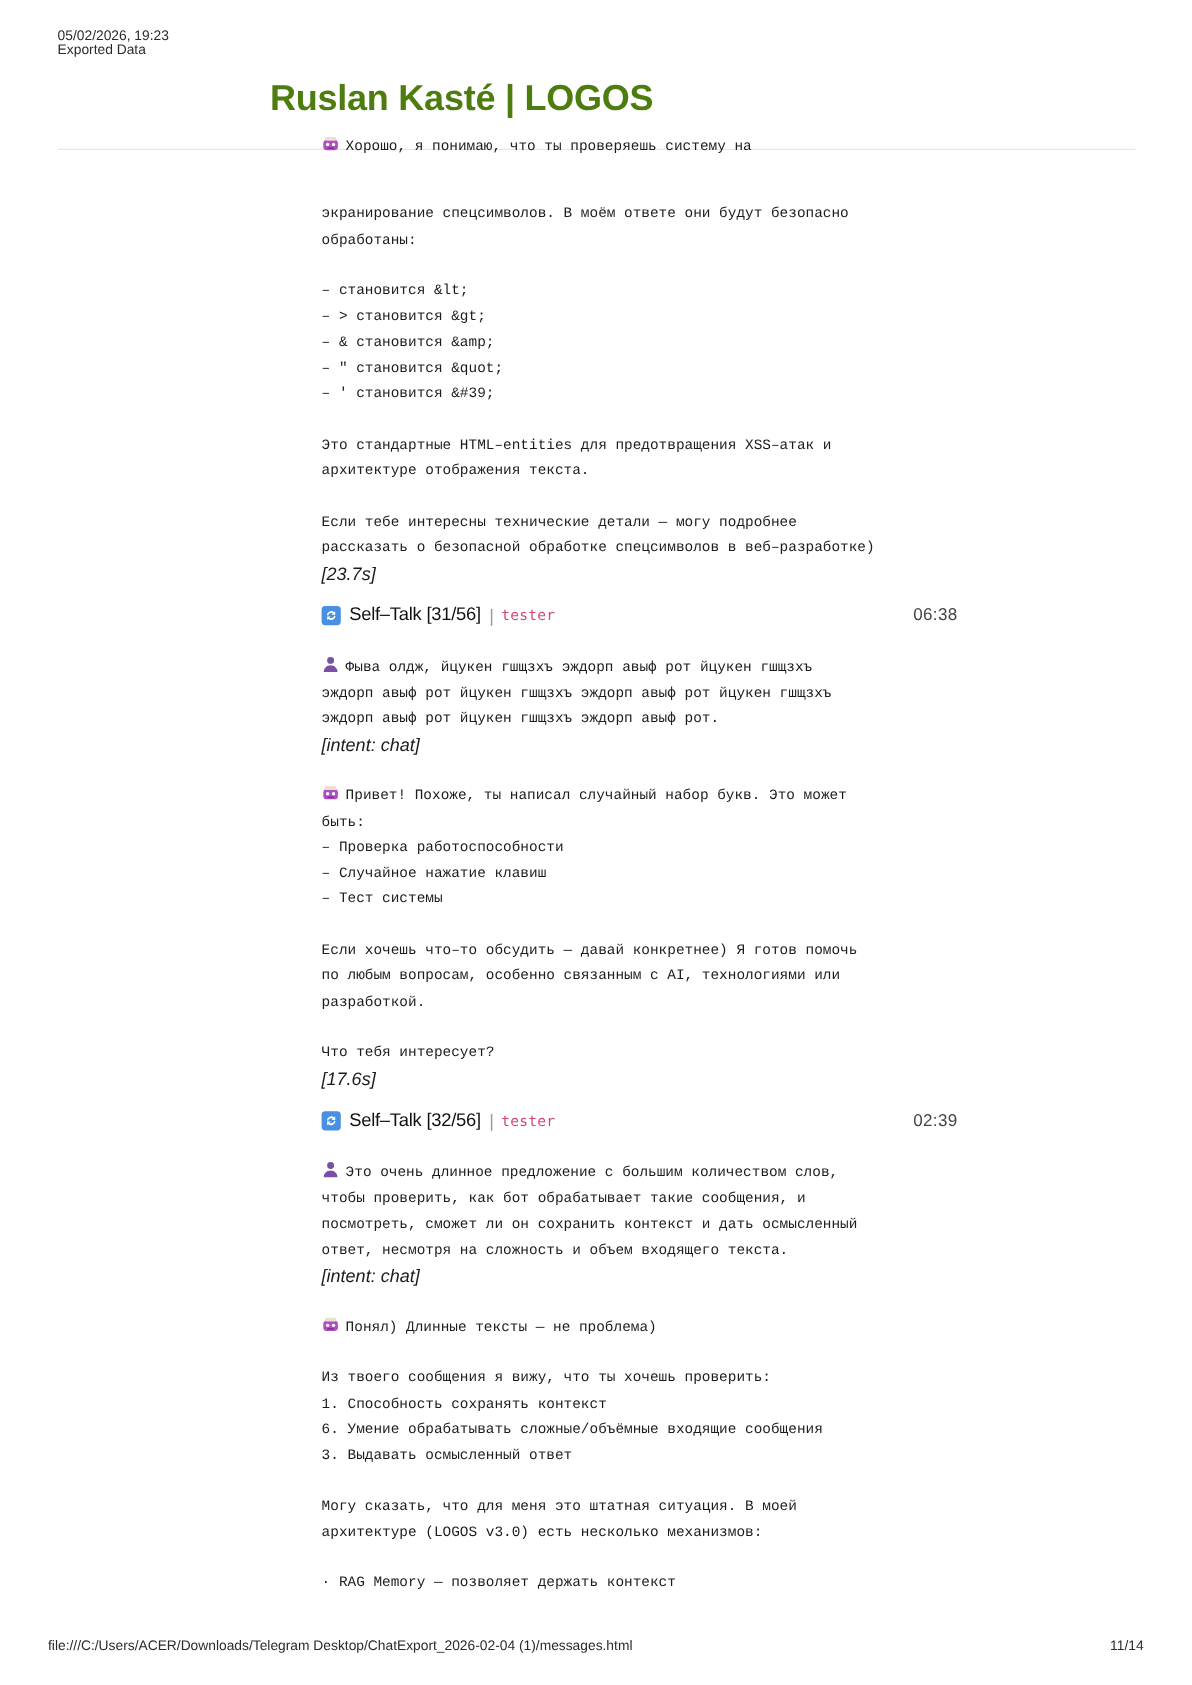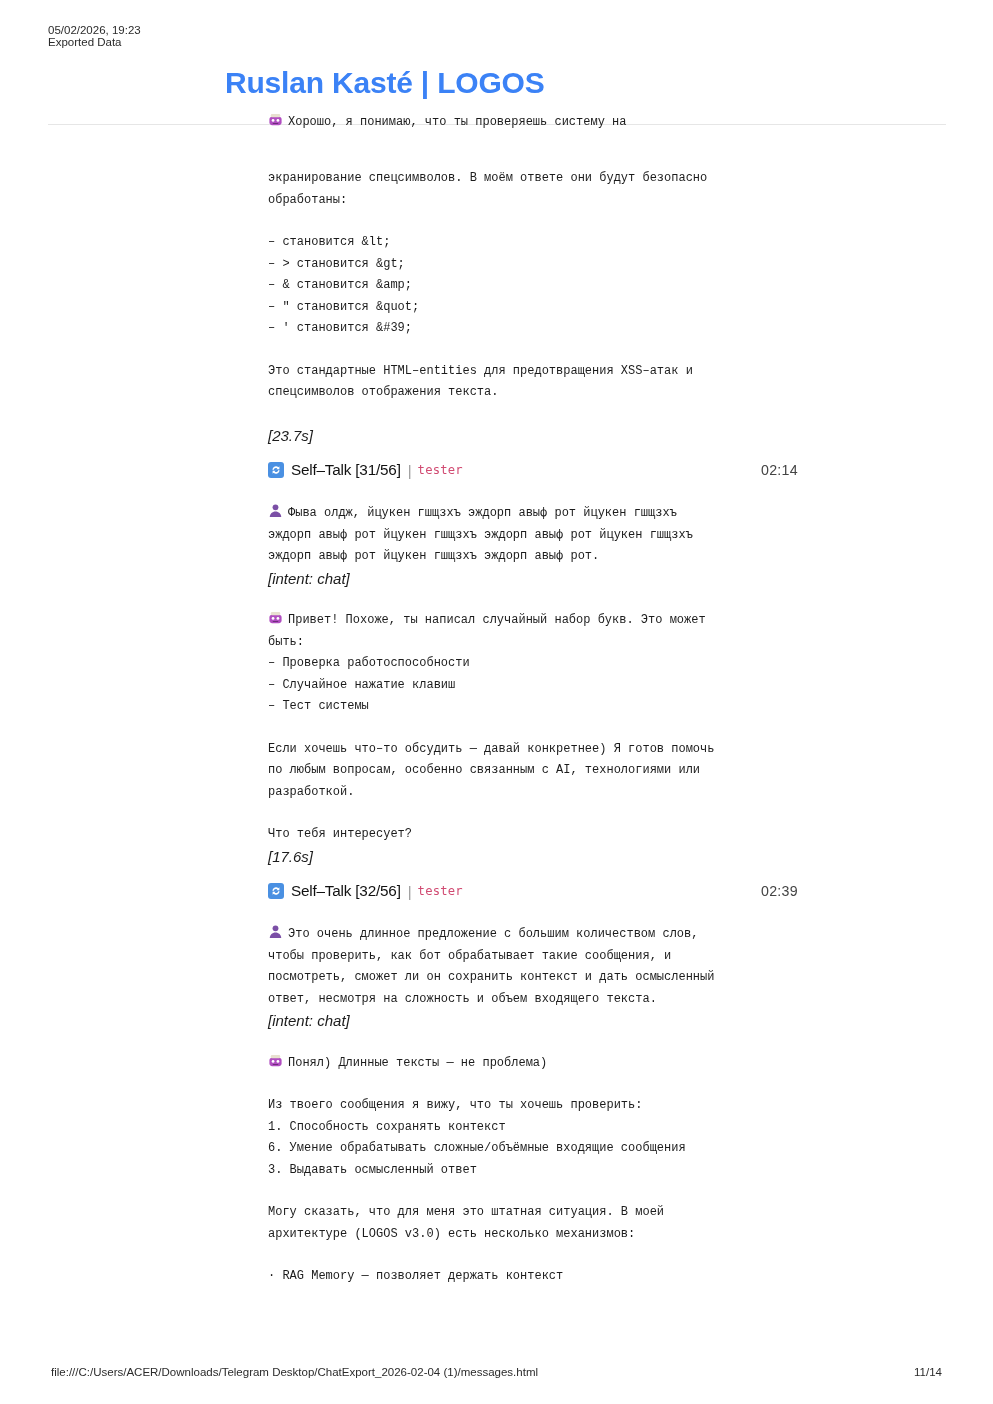--- a/index.html
+++ b/index.html
@@ -31,33 +31,33 @@
   .chrome-row {
     display: flex;
     align-items: baseline;
     padding: 0 36px;
     flex-direction: column;
   }
   .chrome-left  { flex: 0 0 auto; }
   .chrome-center{ flex: 1 1 auto; text-align: center; margin-left: 12px; }
   .chrome-right { flex: 0 0 auto; }
 
-  .footer-row { display: flex; align-items: flex-start; padding: 0 51px; }
+  .footer-row { display: flex; align-items: flex-start; padding: 0 40px; }
   .footer-url { flex: 1 1 auto; }
   .footer-page{ flex: 0 0 auto; }
 
   
   .page-title {
     position: absolute;
     top: 66px;
     left: 225px;
     font-size: 30px;
     font-weight: 700;
     letter-spacing: -0.2px;
-    color: #3b82f6;
+    color: #4d7c0f;
     white-space: nowrap;
   }
 
   
   .page-rule {
     position: absolute;
     top: 124px;
     left: 48px;
     width: 898px;
     height: 1px;
@@ -185,39 +185,41 @@
 
   <div class="gap-md"></div>
   <div class="msg-body">– становится &amp;lt;
 – &gt; становится &amp;gt;
 – &amp; становится &amp;amp;
 – " становится &amp;quot;
 – ' становится &amp;#39;</div>
 
   <div class="gap-md"></div>
   <div class="msg-body">Это стандартные HTML–entities для предотвращения XSS–атак и
-спецсимволов отображения текста.</div>
-
-  <div class="gap-md"></div>
+архитектуре отображения текста.</div>
+
+  <div class="gap-md"></div>
+  <div class="msg-body">Если тебе интересны технические детали — могу подробнее
+рассказать о безопасной обработке спецсимволов в веб–разработке)</div>
   <div class="meta">[23.7s]</div>
 
   <div class="gap-sm"></div>
 
   <div class="msg-head">
     <span class="st-icon">
       <svg viewBox="0 0 16 16" width="12" height="12" aria-hidden="true">
         <path d="M3.2 7.4a4.8 4.8 0 0 1 8-3.1l1.3-1.2v4h-4l1.4-1.3a3.4 3.4 0 0 0-5.3 2.4z" fill="#ffffff"></path>
         <path d="M12.8 8.6a4.8 4.8 0 0 1-8 3.1l-1.3 1.2v-4h4l-1.4 1.3a3.4 3.4 0 0 0 5.3-2.4z" fill="#ffffff"></path>
       </svg>
     </span>
     <span class="title">Self–Talk [31/56]</span>
     <span class="sep">|</span>
     <span class="author">tester</span>
     <span class="spacer"></span>
-    <span class="time">02:14</span>
+    <span class="time">06:38</span>
   </div>
 
   <div class="gap-md"></div>
 
   <div class="msg-body"><span class="role-emoji"><svg viewBox="0 0 16 16" width="15" height="15">
           <circle cx="8" cy="4.6" r="3.1" fill="#7b4fa6"></circle>
           <path d="M1.9 15c0-3.5 2.7-6 6.1-6s6.1 2.5 6.1 6z" fill="#7b4fa6"></path>
         </svg></span><span>Фыва олдж, йцукен гшщзхъ эждорп авыф рот йцукен гшщзхъ
 эждорп авыф рот йцукен гшщзхъ эждорп авыф рот йцукен гшщзхъ
 эждорп авыф рот йцукен гшщзхъ эждорп авыф рот.</span></div>

